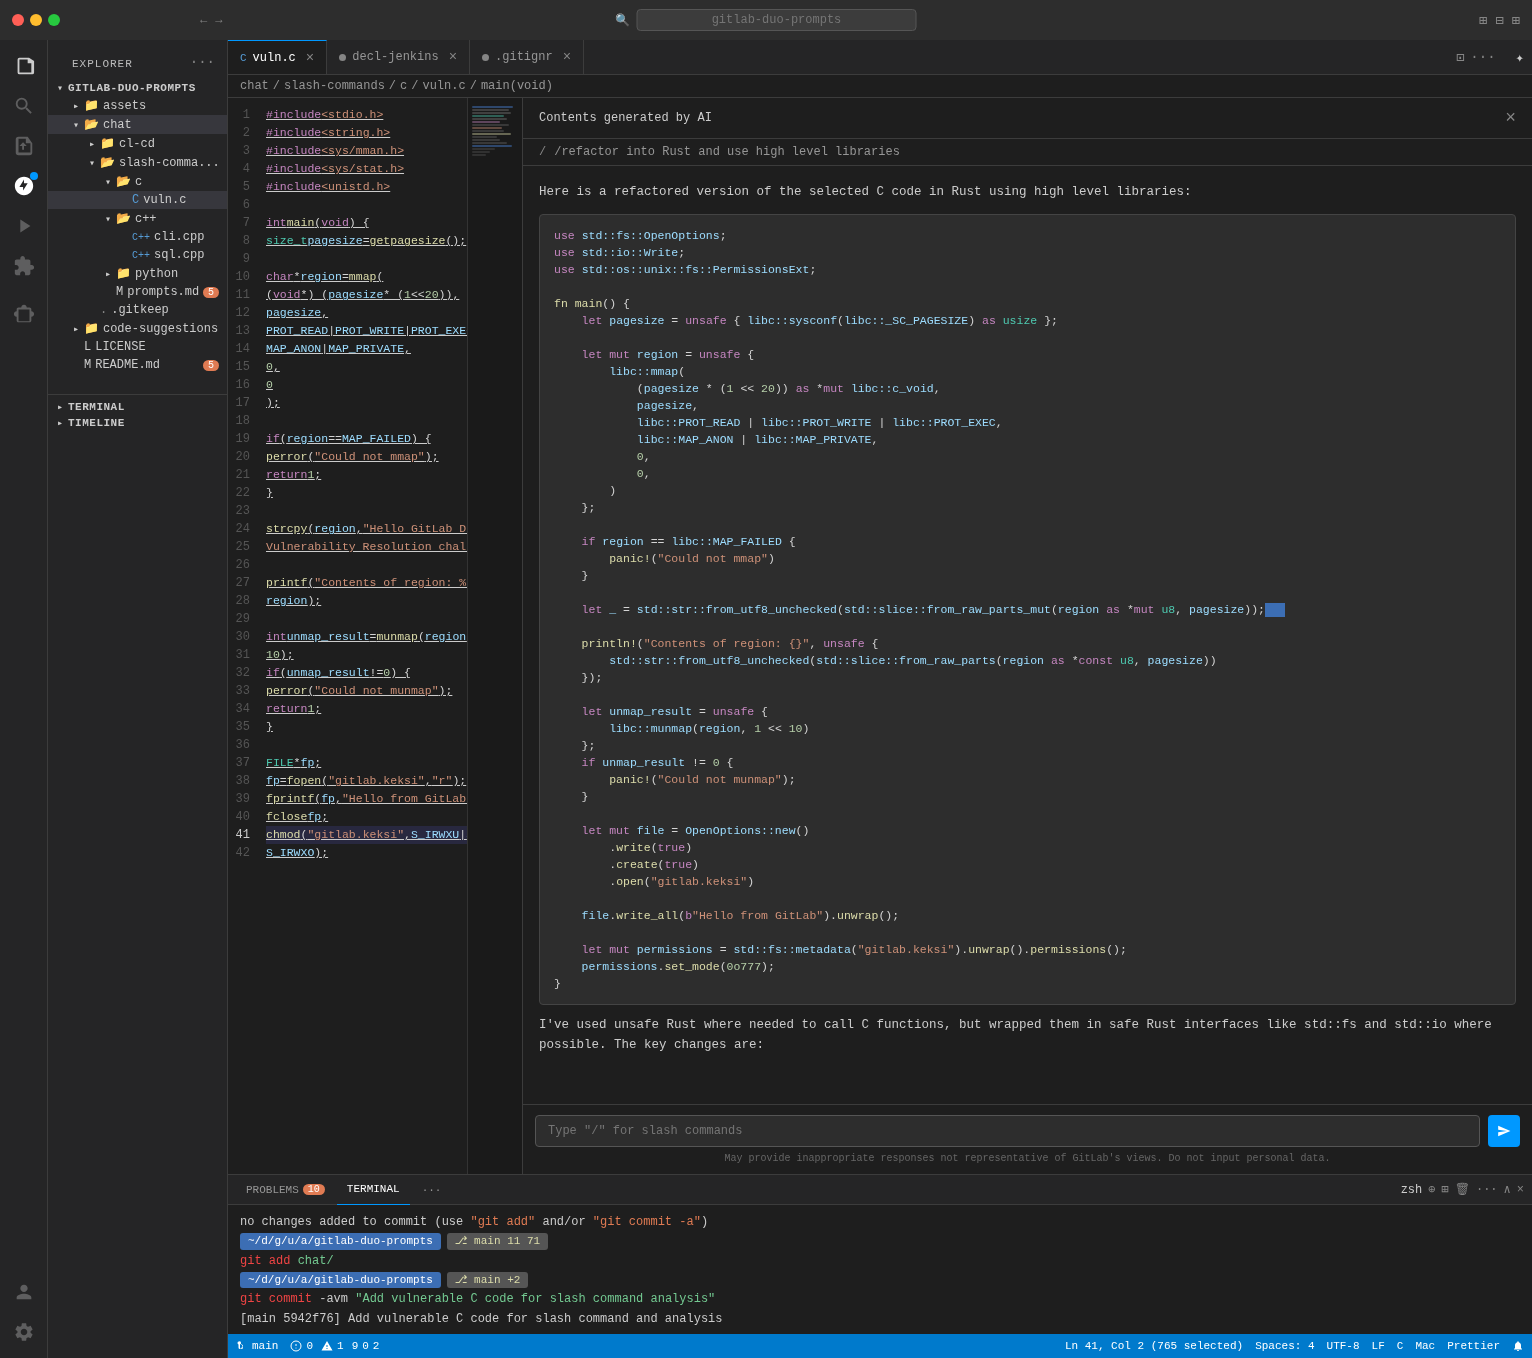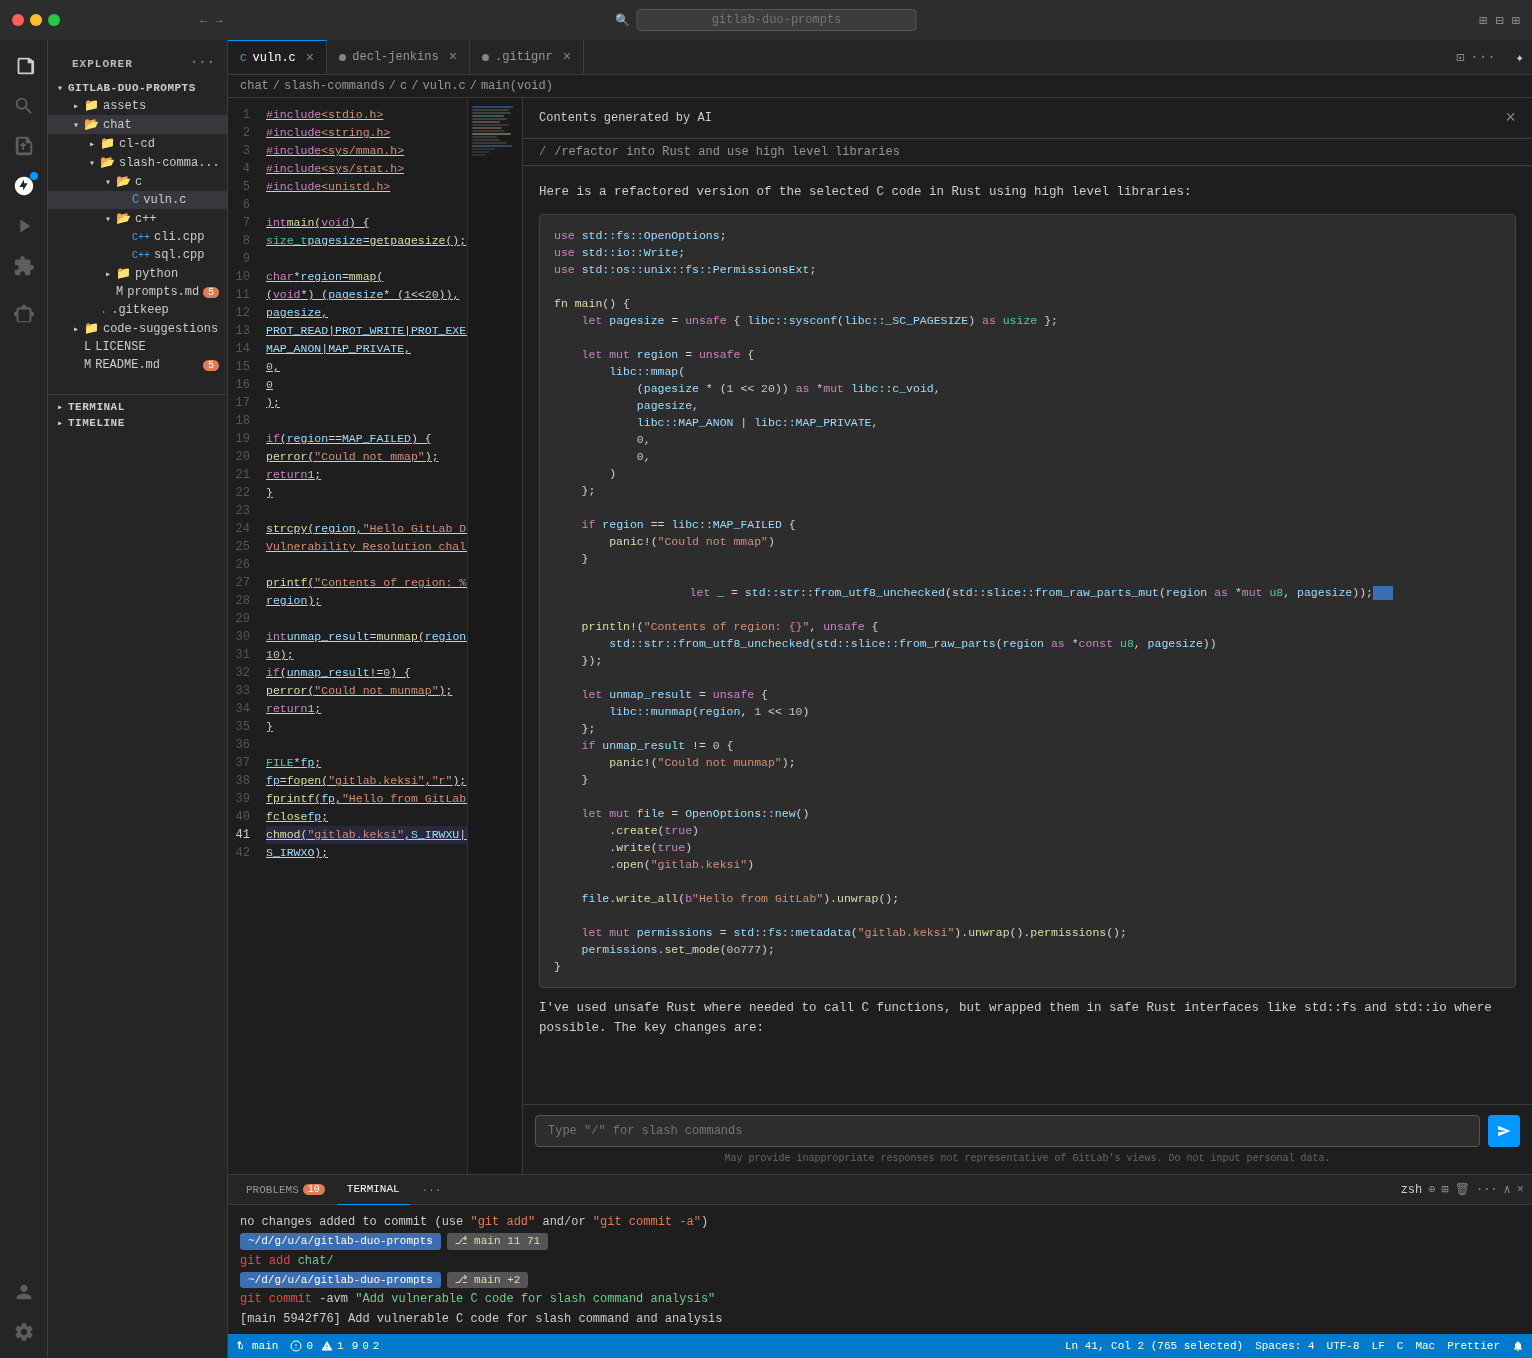--- a/index.html
+++ b/index.html
@@ -115,21 +115,21 @@
     .sidebar {
       width: 180px;
       background: #252526;
       border-right: 1px solid #3c3c3c;
       display: flex;
       flex-direction: column;
       overflow: hidden;
     }
     .sidebar-title {
       font-size: 11px;
-      font-weight: 700;
+      font-weight: 400;
       color: #bbbbbb;
       padding: 10px 12px 6px;
       letter-spacing: 1px;
       text-transform: uppercase;
     }
     .sidebar-section {
       overflow-y: auto;
       flex: 1;
     }
     .tree-item {
@@ -320,21 +320,20 @@
       font-size: 11.5px;
       line-height: 1.55;
       overflow-x: auto;
     }
     .ai-code-line {
       white-space: pre;
       height: 17px;
     }
     .ai-code-line.cursor-line {
       position: relative;
-      text-align: center;
     }
     .ai-code-line.cursor-line::after {
       content: '';
       display: inline-block;
       width: 20px;
       height: 14px;
       background: #3c6eb4;
       vertical-align: middle;
     }
     .ai-list {
@@ -852,20 +851,21 @@
             <div class="ai-code-line"><span style="color:#c586c0;">use</span> <span style="color:#9cdcfe;">std::io::Write</span><span style="color:#d4d4d4;">;</span></div>
             <div class="ai-code-line"><span style="color:#c586c0;">use</span> <span style="color:#9cdcfe;">std::os::unix::fs::PermissionsExt</span><span style="color:#d4d4d4;">;</span></div>
             <div class="ai-code-line"></div>
             <div class="ai-code-line"><span style="color:#dcdcaa;">fn main</span><span style="color:#d4d4d4;">() {</span></div>
             <div class="ai-code-line">    <span style="color:#c586c0;">let</span> <span style="color:#9cdcfe;">pagesize</span> <span style="color:#d4d4d4;">=</span> <span style="color:#c586c0;">unsafe</span> <span style="color:#d4d4d4;">{ </span><span style="color:#9cdcfe;">libc::sysconf</span><span style="color:#d4d4d4;">(</span><span style="color:#9cdcfe;">libc::_SC_PAGESIZE</span><span style="color:#d4d4d4;">) </span><span style="color:#c586c0;">as</span> <span style="color:#4ec9b0;">usize</span> <span style="color:#d4d4d4;">};</span></div>
             <div class="ai-code-line"></div>
             <div class="ai-code-line">    <span style="color:#c586c0;">let mut</span> <span style="color:#9cdcfe;">region</span> <span style="color:#d4d4d4;">=</span> <span style="color:#c586c0;">unsafe</span> <span style="color:#d4d4d4;">{</span></div>
             <div class="ai-code-line">        <span style="color:#9cdcfe;margin-top:8px;">libc::mmap</span><span style="color:#d4d4d4;">(</span></div>
             <div class="ai-code-line">            <span style="color:#d4d4d4;">(</span><span style="color:#9cdcfe;">pagesize</span> <span style="color:#d4d4d4;">* (</span><span style="color:#b5cea8;">1</span> <span style="color:#d4d4d4;">&lt;&lt;</span> <span style="color:#b5cea8;">20</span><span style="color:#d4d4d4;">)) </span><span style="color:#c586c0;">as</span> <span style="color:#d4d4d4;">*</span><span style="color:#c586c0;">mut</span> <span style="color:#9cdcfe;">libc::c_void</span><span style="color:#d4d4d4;">,</span></div>
             <div class="ai-code-line">            <span style="color:#9cdcfe;">pagesize</span><span style="color:#d4d4d4;">,</span></div>
+            <div class="ai-code-line">            <span style="color:#9cdcfe;">libc::PROT_READ</span> <span style="color:#d4d4d4;">|</span> <span style="color:#9cdcfe;">libc::PROT_WRITE</span> <span style="color:#d4d4d4;">|</span> <span style="color:#9cdcfe;">libc::PROT_EXEC</span><span style="color:#d4d4d4;">,</span></div>
             <div class="ai-code-line">            <span style="color:#9cdcfe;">libc::MAP_ANON</span> <span style="color:#d4d4d4;">|</span> <span style="color:#9cdcfe;">libc::MAP_PRIVATE</span><span style="color:#d4d4d4;">,</span></div>
             <div class="ai-code-line">            <span style="color:#b5cea8;">0</span><span style="color:#d4d4d4;">,</span></div>
             <div class="ai-code-line">            <span style="color:#b5cea8;">0</span><span style="color:#d4d4d4;">,</span></div>
             <div class="ai-code-line">        <span style="color:#d4d4d4;">)</span></div>
             <div class="ai-code-line">    <span style="color:#d4d4d4;">};</span></div>
             <div class="ai-code-line"></div>
             <div class="ai-code-line">    <span style="color:#c586c0;">if</span> <span style="color:#9cdcfe;">region</span> <span style="color:#d4d4d4;">==</span> <span style="color:#9cdcfe;">libc::MAP_FAILED</span> <span style="color:#d4d4d4;">{</span></div>
             <div class="ai-code-line">        <span style="color:#dcdcaa;">panic!</span><span style="color:#d4d4d4;">(</span><span style="color:#ce9178;">"Could not mmap"</span><span style="color:#d4d4d4;">)</span></div>
             <div class="ai-code-line">    <span style="color:#d4d4d4;">}</span></div>
             <div class="ai-code-line"></div>
@@ -876,22 +876,22 @@
             <div class="ai-code-line">    <span style="color:#d4d4d4;">});</span></div>
             <div class="ai-code-line"></div>
             <div class="ai-code-line">    <span style="color:#c586c0;">let</span> <span style="color:#9cdcfe;">unmap_result</span> <span style="color:#d4d4d4;">=</span> <span style="color:#c586c0;">unsafe</span> <span style="color:#d4d4d4;">{</span></div>
             <div class="ai-code-line">        <span style="color:#9cdcfe;">libc::munmap</span><span style="color:#d4d4d4;">(</span><span style="color:#9cdcfe;">region</span><span style="color:#d4d4d4;">,</span> <span style="color:#b5cea8;">1</span> <span style="color:#d4d4d4;">&lt;&lt;</span> <span style="color:#b5cea8;">10</span><span style="color:#d4d4d4;">)</span></div>
             <div class="ai-code-line">    <span style="color:#d4d4d4;">};</span></div>
             <div class="ai-code-line">    <span style="color:#c586c0;">if</span> <span style="color:#9cdcfe;">unmap_result</span> <span style="color:#d4d4d4;">!=</span> <span style="color:#b5cea8;">0</span> <span style="color:#d4d4d4;">{</span></div>
             <div class="ai-code-line">        <span style="color:#dcdcaa;">panic!</span><span style="color:#d4d4d4;">(</span><span style="color:#ce9178;">"Could not munmap"</span><span style="color:#d4d4d4;">);</span></div>
             <div class="ai-code-line">    <span style="color:#d4d4d4;">}</span></div>
             <div class="ai-code-line"></div>
             <div class="ai-code-line">    <span style="color:#c586c0;">let mut</span> <span style="color:#9cdcfe;">file</span> <span style="color:#d4d4d4;">=</span> <span style="color:#9cdcfe;">OpenOptions::new</span><span style="color:#d4d4d4;">()</span></div>
+            <div class="ai-code-line">        <span style="color:#d4d4d4;">.</span><span style="color:#dcdcaa;">write</span><span style="color:#d4d4d4;">(</span><span style="color:#c586c0;">true</span><span style="color:#d4d4d4;">)</span></div>
             <div class="ai-code-line">        <span style="color:#d4d4d4;">.</span><span style="color:#dcdcaa;">create</span><span style="color:#d4d4d4;">(</span><span style="color:#c586c0;">true</span><span style="color:#d4d4d4;">)</span></div>
-            <div class="ai-code-line">        <span style="color:#d4d4d4;">.</span><span style="color:#dcdcaa;">write</span><span style="color:#d4d4d4;">(</span><span style="color:#c586c0;">true</span><span style="color:#d4d4d4;">)</span></div>
             <div class="ai-code-line">        <span style="color:#d4d4d4;">.</span><span style="color:#dcdcaa;">open</span><span style="color:#d4d4d4;">(</span><span style="color:#ce9178;">"gitlab.keksi"</span><span style="color:#d4d4d4;">)</span></div>
             <div class="ai-code-line"></div>
             <div class="ai-code-line">    <span style="color:#9cdcfe;">file</span><span style="color:#d4d4d4;">.</span><span style="color:#dcdcaa;">write_all</span><span style="color:#d4d4d4;">(</span><span style="color:#c586c0;">b</span><span style="color:#ce9178;">"Hello from GitLab"</span><span style="color:#d4d4d4;">).</span><span style="color:#dcdcaa;">unwrap</span><span style="color:#d4d4d4;">();</span></div>
             <div class="ai-code-line"></div>
             <div class="ai-code-line">    <span style="color:#c586c0;">let mut</span> <span style="color:#9cdcfe;">permissions</span> <span style="color:#d4d4d4;">=</span> <span style="color:#9cdcfe;">std::fs::metadata</span><span style="color:#d4d4d4;">(</span><span style="color:#ce9178;">"gitlab.keksi"</span><span style="color:#d4d4d4;">).</span><span style="color:#dcdcaa;">unwrap</span><span style="color:#d4d4d4;">().</span><span style="color:#dcdcaa;">permissions</span><span style="color:#d4d4d4;">();</span></div>
             <div class="ai-code-line">    <span style="color:#9cdcfe;">permissions</span><span style="color:#d4d4d4;">.</span><span style="color:#dcdcaa;">set_mode</span><span style="color:#d4d4d4;">(</span><span style="color:#b5cea8;">0o777</span><span style="color:#d4d4d4;">);</span></div>
             <div class="ai-code-line"><span style="color:#d4d4d4;">}</span></div>
           </div>
 
           <p class="ai-message">I've used unsafe Rust where needed to call C functions, but wrapped them in safe Rust interfaces like std::fs and std::io where possible. The key changes are:</p>

